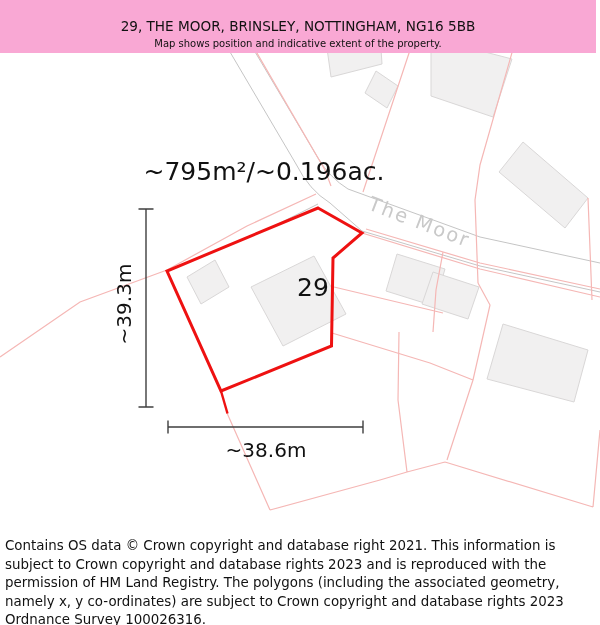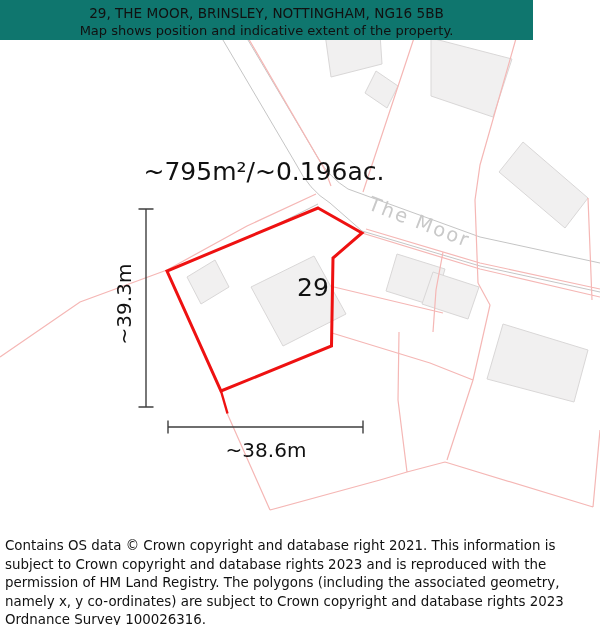--- a/index.html
+++ b/index.html
@@ -3,25 +3,25 @@
 <meta charset="utf-8">
 <style>
   html,body{margin:0;padding:0;}
   body{
     width:600px;height:625px;position:relative;overflow:hidden;
     background:#ffffff;
     font-family:"DejaVu Sans","Liberation Sans",sans-serif;
     -webkit-font-smoothing:antialiased;
   }
   .header{
-    position:absolute;top:0;left:0;width:533px;padding-top:4px;
-    text-align:center;color:#111;background:#0f766e;z-index:3;
+    position:absolute;top:0;left:0;width:596px;padding-top:17px;
+    text-align:center;color:#111;background:#f9a8d4;z-index:3;
   }
   .header .title{display:block;font-size:13.6px;line-height:18px;}
-  .header .subtitle{display:block;font-size:13px;line-height:18px;}
+  .header .subtitle{display:block;font-size:10px;line-height:18px;}
   .map-wrap{position:absolute;top:0;left:0;width:600px;height:625px;z-index:1;}
   svg text{font-family:"DejaVu Sans","Liberation Sans",sans-serif;}
   .bld{fill:#f1f0f0;stroke:#d9d7d7;stroke-width:1;}
   .road{fill:none;stroke:#c5c5c5;stroke-width:1;}
   .pink{fill:none;stroke:#f5b7b5;stroke-width:1.2;}
   .dim{fill:none;stroke:#3f3f3f;stroke-width:1.4;}
   .maplabel{fill:#111111;}
   .footer{
     position:absolute;top:537px;left:5px;width:591px;
     font-size:13.4px;line-height:18.6px;color:#111;background:#fff;z-index:3;

